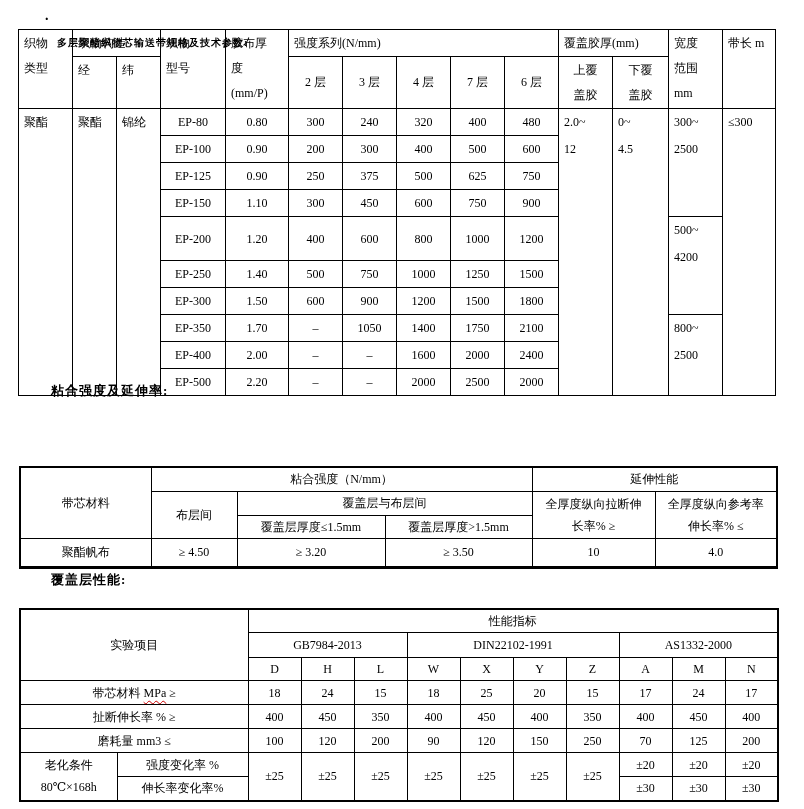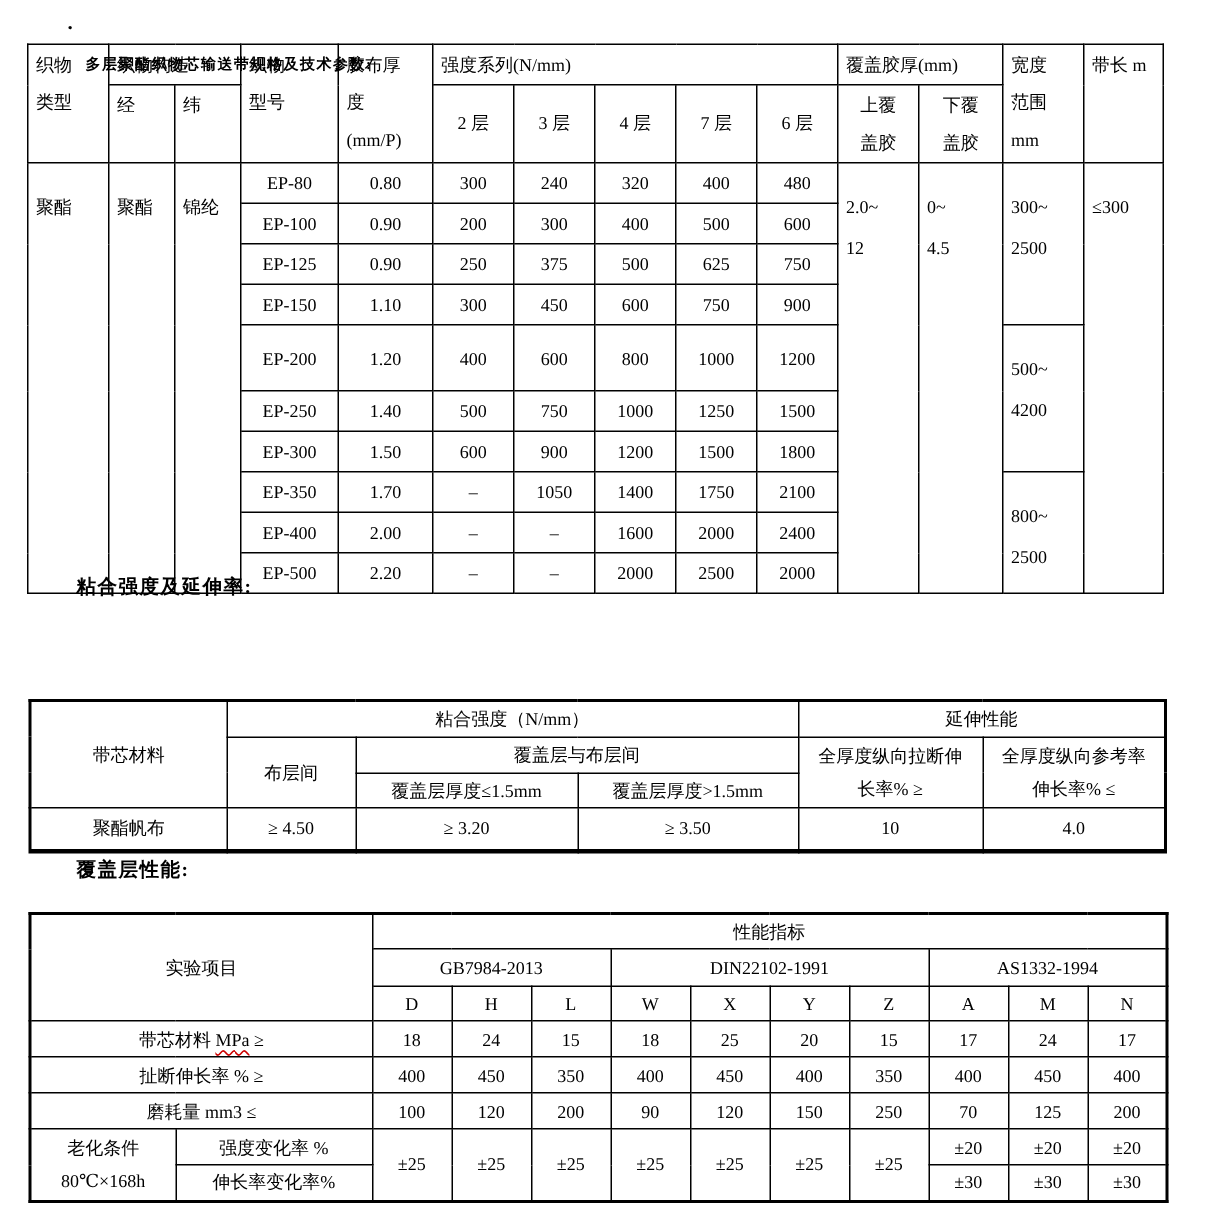--- a/index.html
+++ b/index.html
@@ -13,21 +13,21 @@
   .title-dot{left:45px;top:8px;font-size:14px;font-weight:bold;}
   .sec-head{font-size:13px;font-weight:bold;letter-spacing:1px;white-space:nowrap;}
   table{border-collapse:collapse;table-layout:fixed;font-size:12px;color:#000;}
   td{border:1px solid #000;padding:0;text-align:center;vertical-align:middle;overflow:hidden;}
   .pre{white-space:pre-line;}
   
   #t1{width:757px;}
   #t1 td{line-height:25px;}
   #t1 .hl{text-align:left;vertical-align:top;padding:1px 0 0 5px;}
   #t1 .hc{text-align:center;vertical-align:middle;}
-  #t1 .mv{text-align:left;vertical-align:top;padding:16px 0 0 5px;line-height:27px;white-space:pre-line;margin-top:35px;}
+  #t1 .mv{text-align:left;vertical-align:top;padding:0 0 0 5px;line-height:27px;white-space:pre-line;margin-top:35px;}
   #t1 .data{line-height:26px;}
   
   #t2,#t3{border:2px solid #000;}
   #t2{width:757px;}
   #t2 td,#t3 td{line-height:22px;}
   #t2{border-bottom:3px solid #000;}
   #t3{width:758px;}
   .sq{text-decoration:underline;text-decoration-style:wavy;text-decoration-color:#cc0000;text-decoration-thickness:1px;text-underline-offset:3px;}
 </style>
 </head>
@@ -248,21 +248,21 @@
       <col style="width:53px">
   </colgroup>
   <tbody>
       <tr style="height:22px">
     <td colspan="2" rowspan="3">实验项目</td>
     <td colspan="10">性能指标</td>
   </tr>
   <tr style="height:25px">
     <td colspan="3">GB7984-2013</td>
     <td colspan="4">DIN22102-1991</td>
-    <td colspan="3">AS1332-1994</td>
+    <td colspan="3">AS1332-2000</td>
   </tr>
   <tr style="height:23px">
     <td>D</td>
     <td>H</td>
     <td>L</td>
     <td>W</td>
     <td>X</td>
     <td>Y</td>
     <td>Z</td>
     <td>A</td>

